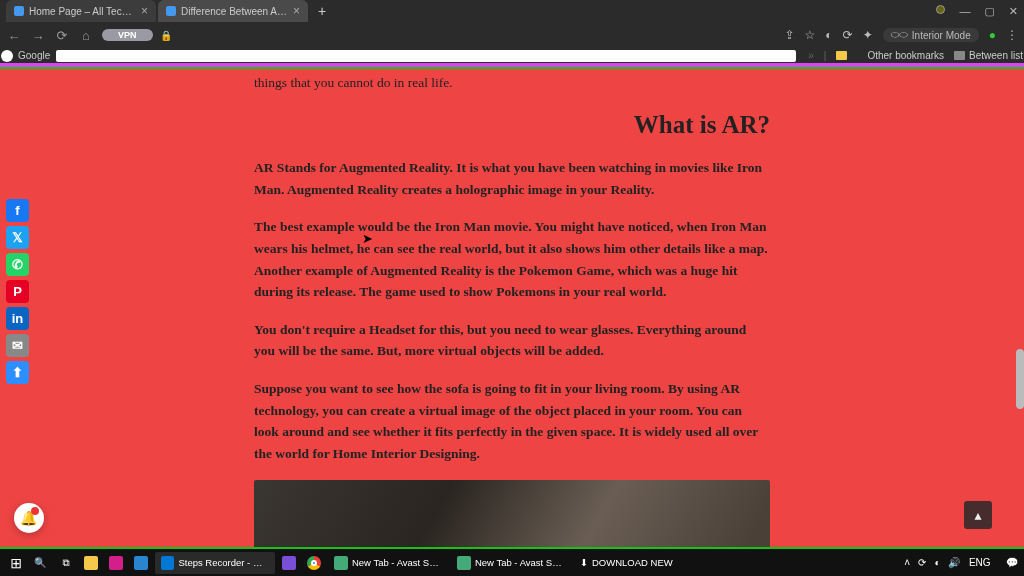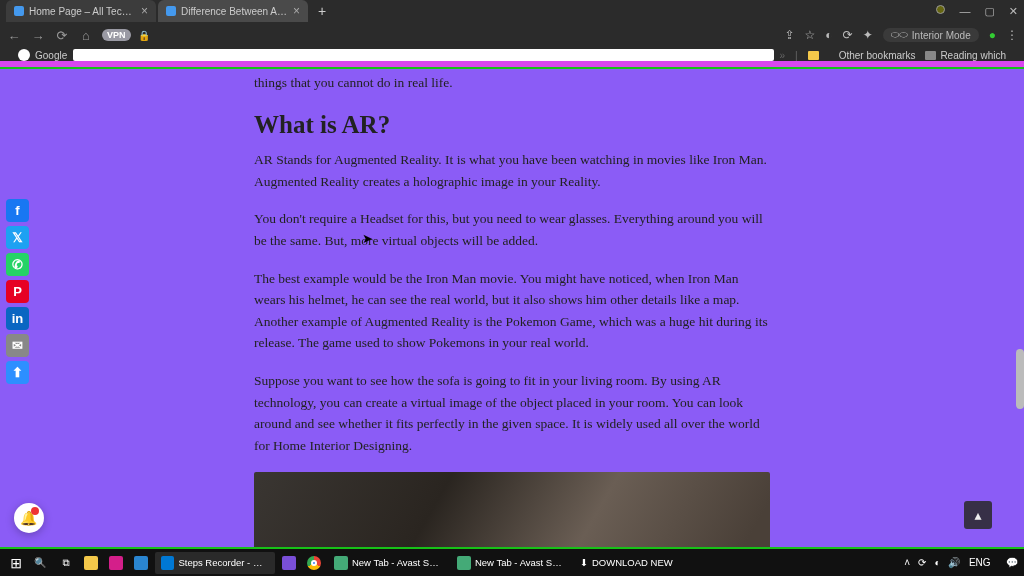--- a/index.html
+++ b/index.html
@@ -12,47 +12,47 @@
 .tab-favicon { width: 10px; height: 10px; background: #49e; border-radius: 2px; display: inline-block; }
 .tab-title { white-space: nowrap; overflow: hidden; text-overflow: ellipsis; flex: 1; }
 .tab-close { font-size: 12px; color: #aaa; cursor: pointer; }
 .newtab-btn { color: #ccc; font-size: 14px; padding: 0 8px; cursor: pointer; }
 .win-controls { margin-left: auto; display: flex; gap: 14px; color: #bbb; font-size: 11px; }
 .win-controls span { cursor: pointer; }
 .record-dot { width: 9px; height: 9px; border-radius: 50%; border: 1px solid #999; background: #661; }
 
 .addrbar { height: 26px; background: #2b2b2b; display: flex; align-items: center; padding: 0 6px; gap: 8px; }
 .nav-btn { color: #999; font-size: 13px; cursor: pointer; width: 16px; text-align: center; }
-.vpn-badge { background: #9a9aa4; color: #fff; font-size: 9px; font-weight: bold; padding: 1px 5px; border-radius: 8px; }
+.vpn-badge { background: #9a9aa4; color: #fff; font-size: 9px; font-weight: bold; padding: 1px 16px; border-radius: 8px; }
 .addr-input { flex: 1; display: flex; align-items: center; gap: 6px; color: #ccc; font-size: 11px; }
 .lock { color: #ccc; font-size: 10px; }
 .addr-text span.domain { color: #eee; }
 .addr-text span.path { color: #999; }
 .addr-icons { display: flex; gap: 10px; color: #bbb; font-size: 12px; align-items: center; }
 .priv-pill { display: flex; align-items: center; gap: 4px; background: #3a3a3a; border-radius: 10px; padding: 1px 8px; font-size: 10px; }
 
-.bookmarks-bar { height: 19px; background: #2b2b2b; border-bottom: 6px solid #d946ef; display: flex; align-items: flex-end; padding: 0 18px; font-size: 10px; color: #ccc; }
+.bookmarks-bar { height: 19px; background: #2b2b2b; border-bottom: 4px solid #d946ef; display: flex; align-items: center; padding: 0 1px; font-size: 10px; color: #ccc; }
 .bm-left { display: flex; align-items: center; gap: 5px; }
 .g-icon { width: 12px; height: 12px; background: #fff; border-radius: 50%; display: inline-block; }
 .search-white { flex: 1; height: 12px; background: #fff; margin: 0 6px; border-radius: 2px; max-width: 740px; }
 .bm-right { display: flex; align-items: center; gap: 10px; margin-left: auto; }
 .bm-right .sep { color: #666; }
 .folder-icon { width: 11px; height: 9px; background: #f4c84a; border-radius: 1px; display: inline-block; }
 .reading-icon { width: 11px; height: 9px; background: #888; border-radius: 1px; display: inline-block; }
 
 .green-line { height: 2px; background: #17c117; }
 
 
-.viewport { height: 478px; background: #8b5cf6; position: relative; overflow: hidden; }
+.viewport { height: 478px; background: #ef4444; position: relative; overflow: hidden; }
 .page-content { position: absolute; top: 0; left: 0; right: 0; padding: 0; }
 .article { max-width: 516px; margin: 0 auto; color: #222; font-family: Georgia, 'Times New Roman', serif; }
 .intro-frag { font-size: 13.5px; line-height: 1.5; margin-top: 4px; }
-h2.main-h { font-size: 25px; font-weight: 700; text-align: left; margin: 18px 0 10px; font-family: Georgia, serif; }
+h2.main-h { font-size: 25px; font-weight: 700; text-align: right; margin: 18px 0 18px; font-family: Georgia, serif; }
 h3.sub-h { font-size: 18px; font-weight: 700; text-align: center; margin: 16px 0 18px; font-family: Georgia, serif; }
-.para { font-size: 13.5px; line-height: 1.6; margin-bottom: 16px; }
+.para { font-size: 13.5px; line-height: 1.6; margin-bottom: 16px; font-weight: bold; }
 .img-block { width: 100%; height: 260px; background: linear-gradient(120deg, #3a3632 0%, #2a2520 30%, #6a5e54 55%, #4a4038 80%); margin-top: 8px; position: relative; overflow: hidden; border-radius: 2px; }
 
 
 .social-rail { position: absolute; left: 6px; top: 130px; display: flex; flex-direction: column; gap: 4px; }
 .soc { width: 23px; height: 23px; border-radius: 4px; display: flex; align-items: center; justify-content: center; color: #fff; font-size: 13px; font-weight: bold; cursor: pointer; }
 .fb { background: #1877f2; } .tw { background: #1da1f2; } .wa { background: #25d366; }
 .pin { background: #e60023; } .li { background: #0a66c2; text-align: right; } .mail { background: #888; }
 .share { background: #2d8fff; }
 
 
@@ -145,34 +145,34 @@
   <div class="search-white"></div>
   <div class="bm-right">
     <span class="sep">»</span>
     <span class="sep">|</span>
     <span style="display:flex;align-items:center;gap:20px">
       <span class="folder-icon"></span>
       <span>Other bookmarks</span>
     </span>
     <span style="display:flex;align-items:center;gap:4px">
       <span class="reading-icon"></span>
-      <span>Reading which</span>
+      <span>Between list</span>
     </span>
   </div>
 </div>
 <div class="green-line"></div>
 
 <div class="viewport">
   <div class="page-content">
     <div class="article">
       <p class="intro-frag">things that you cannot do in real life.</p>
       <h2 class="main-h">What is AR?</h2>
       <p class="para">AR Stands for Augmented Reality. It is what you have been watching in movies like Iron Man. Augmented Reality creates a holographic image in your Reality.</p>
+      <p class="para">The best example would be the Iron Man movie. You might have noticed, when Iron Man wears his helmet, he can see the real world, but it also shows him other details like a map. Another example of Augmented Reality is the Pokemon Game, which was a huge hit during its release. The game used to show Pokemons in your real world.</p>
       <p class="para">You don't require a Headset for this, but you need to wear glasses. Everything around you will be the same. But, more virtual objects will be added.</p>
-      <p class="para">The best example would be the Iron Man movie. You might have noticed, when Iron Man wears his helmet, he can see the real world, but it also shows him other details like a map. Another example of Augmented Reality is the Pokemon Game, which was a huge hit during its release. The game used to show Pokemons in your real world.</p>
       <p class="para">Suppose you want to see how the sofa is going to fit in your living room. By using AR technology, you can create a virtual image of the object placed in your room. You can look around and see whether it fits perfectly in the given space. It is widely used all over the world for Home Interior Designing.</p>
       <div class="img-block">
         
       </div>
     </div>
   </div>
 
   <div class="social-rail">
     <div class="soc fb">f</div>
     <div class="soc tw">𝕏</div>

